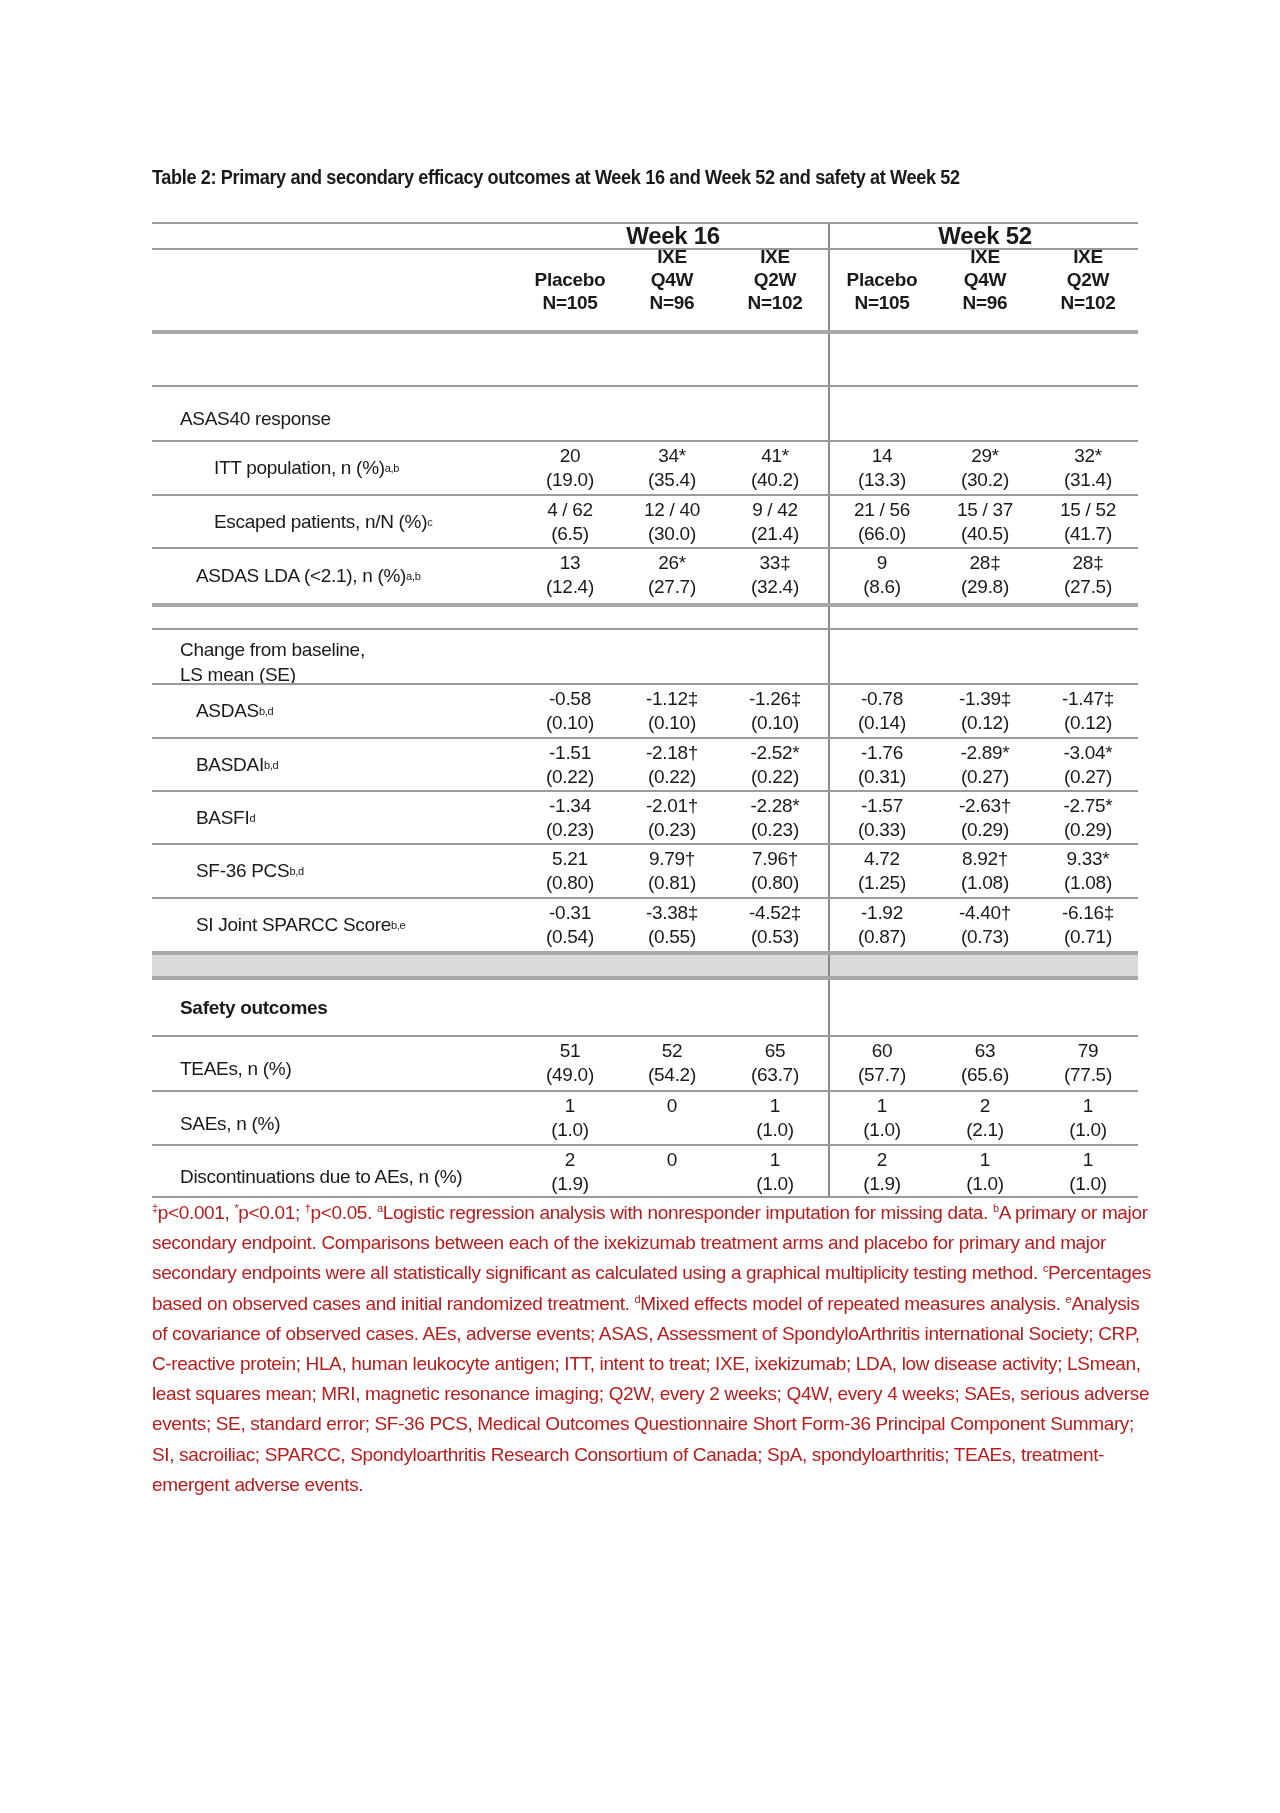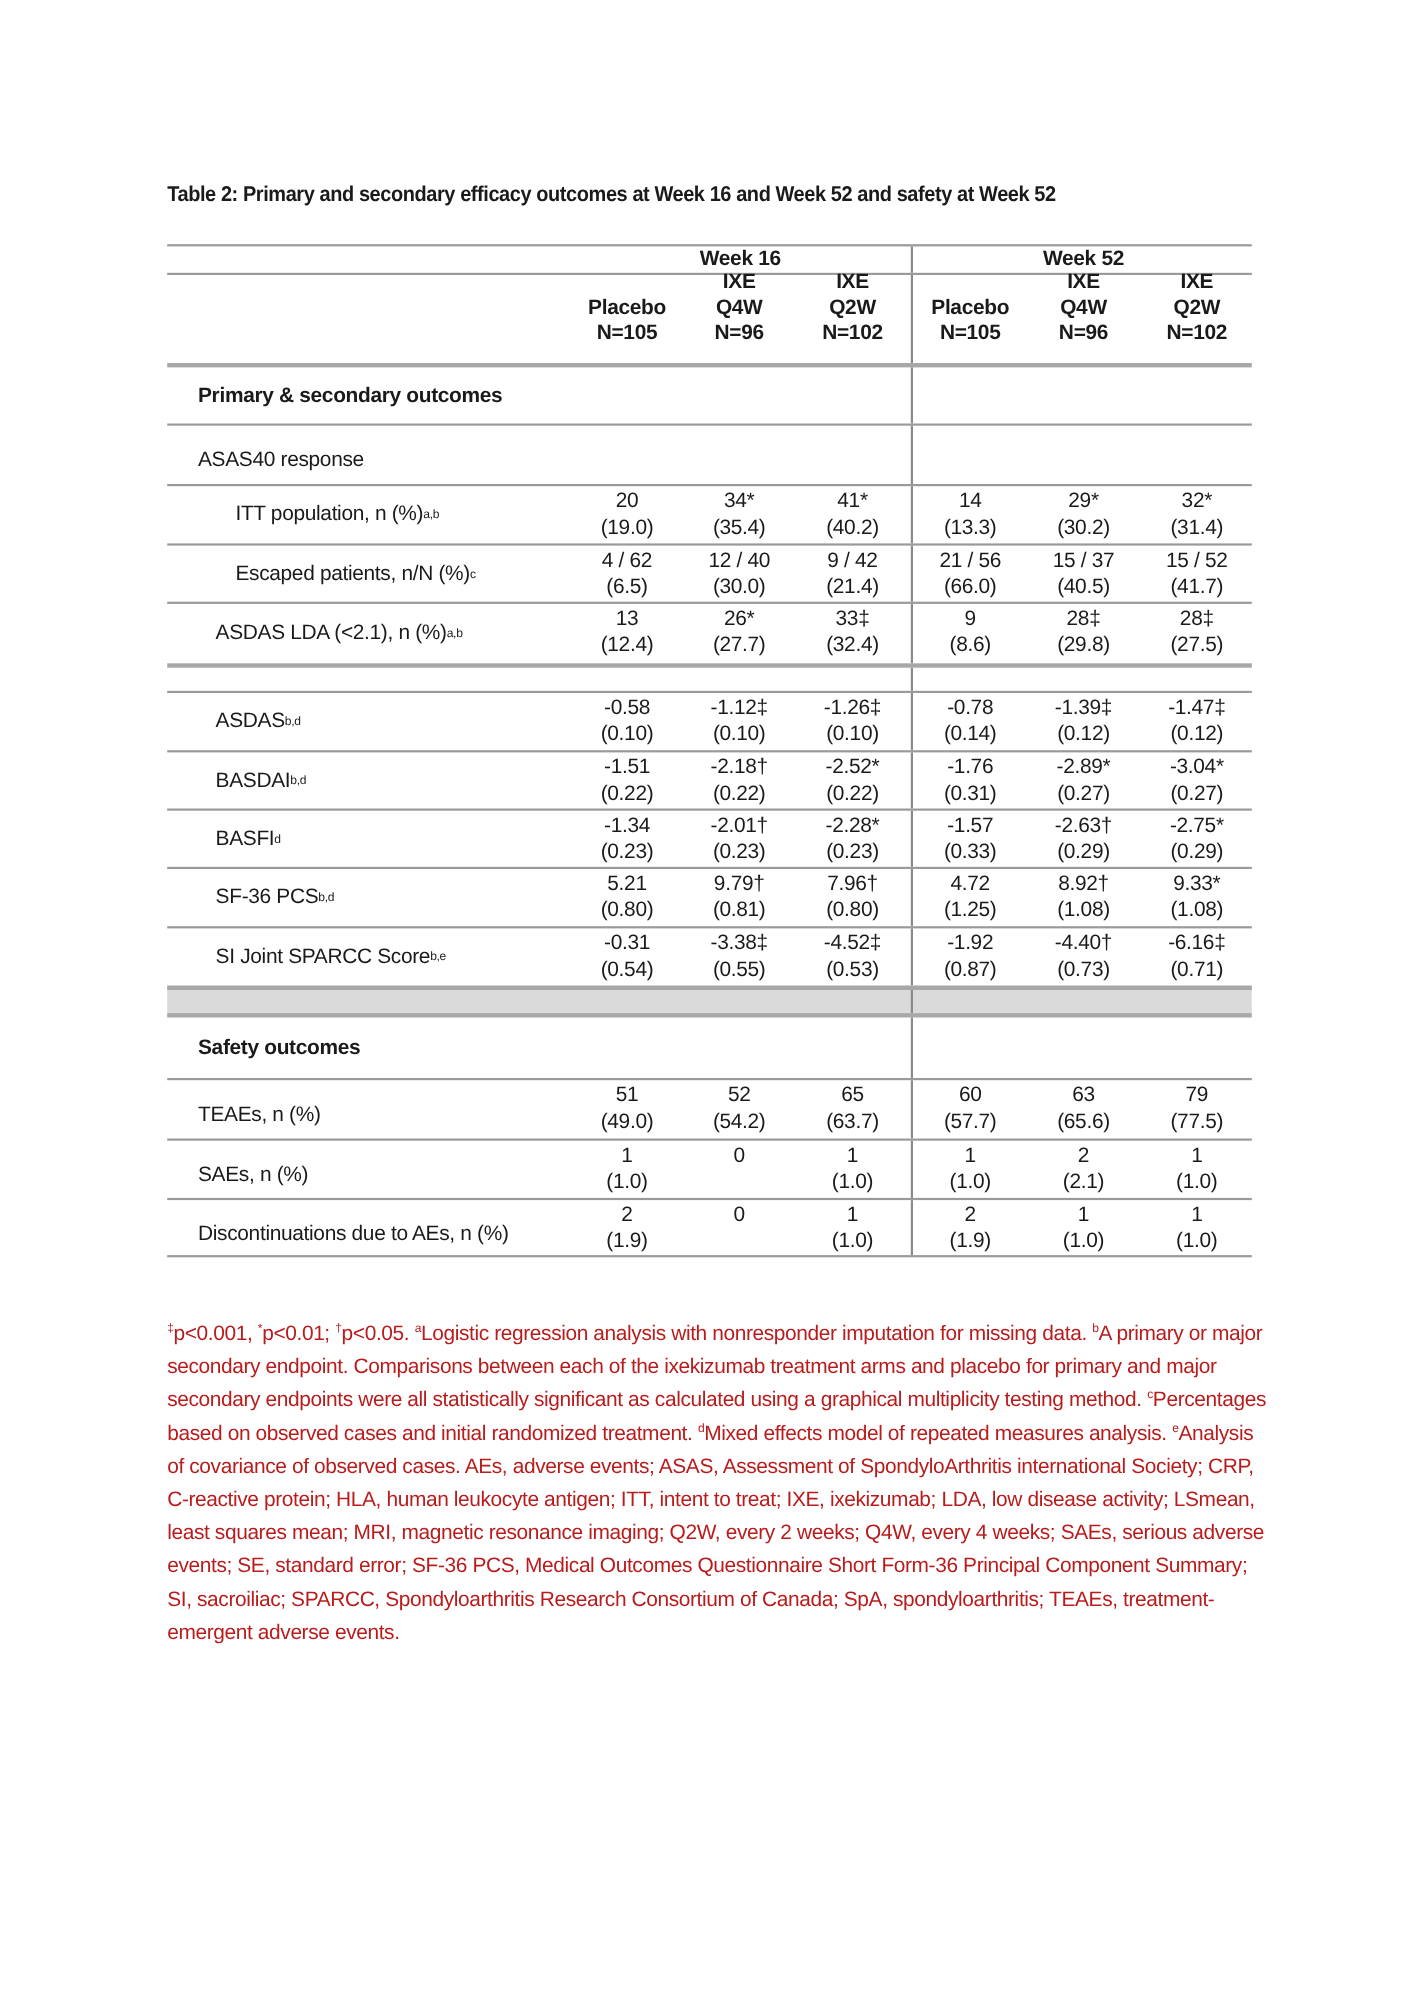--- a/index.html
+++ b/index.html
@@ -22,21 +22,21 @@
   .lbl.multi { line-height: 25px; }
   sup { font-size: 11px; vertical-align: 7px; line-height: 0; }
   .cell { position: absolute; top: 0; bottom: 0; width: 100px; margin-left: -50px;
           text-align: center; font-size: 19px; line-height: 24px; display: flex; flex-direction: column;
           justify-content: flex-start; padding-top: 2px; box-sizing: border-box; letter-spacing: -0.3px; }
   .cell .v { display: block; }
   .hdr { position: absolute; top: 0; bottom: 0; width: 100px; margin-left: -50px; text-align: center;
          font-size: 19px; font-weight: bold; line-height: 23px; display: flex; flex-direction: column;
          justify-content: flex-end; padding-bottom: 16px; box-sizing: border-box; letter-spacing: -0.3px; }
   .wk { position: absolute; top: 0; bottom: 0; display: flex; align-items: center; justify-content: center;
-        font-size: 19px; font-weight: bold; letter-spacing: -0.3px; }
+        font-size: 24px; font-weight: bold; letter-spacing: -0.3px; }
   .c1 { left: 418px; } .c2 { left: 520px; } .c3 { left: 623px; }
   .c4 { left: 730px; } .c5 { left: 833px; } .c6 { left: 936px; }
   .foot { position: absolute; left: 152px; top: 1198px; width: 1000px; font-size: 19px; line-height: 30.2px;
           letter-spacing: -0.35px; color: #b91c1c; }
   .foot sup { font-size: 11px; vertical-align: 7px; }
 </style>
 </head>
 <body>
 
 <div class="title">Table 2: Primary and secondary efficacy outcomes at Week 16 and Week 52 and safety at Week 52</div>
@@ -79,24 +79,20 @@
     <div class="hdr c6">
         <span>IXE</span>
         <span>Q2W</span>
         <span>N=102</span>
       </div>
   </div>
 
   <div id="body-rows">
       <div class="row thick" style="height: 55px;">
         <div class="vdiv"></div>
-        <div class="lbl bold">
-          <span>Primary &amp; secondary outcomes</span>
-          <sup></sup>
-        </div>
       </div>
       <div class="row " style="height: 55px;">
         <div class="vdiv"></div>
         <div class="lbl l1">
           <span>ASAS40 response</span>
           <sup></sup>
         </div>
       </div>
       <div class="row " style="height: 54px;">
         <div class="vdiv"></div>
@@ -191,20 +187,29 @@
           <span class="v">(27.5)</span>
         </div>
       </div>
       <div class="row thick" style="height: 25px;">
         <div class="vdiv"></div>
         <div class="lbl l1">
           <span></span>
           <sup></sup>
         </div>
       </div>
+      <div class="row " style="height: 55px;">
+        <div class="vdiv"></div>
+        <div class="lbl l1 multi">
+          <div>
+            <div>Change from baseline,</div>
+            <div>LS mean (SE)</div>
+          </div>
+        </div>
+      </div>
       <div class="row " style="height: 54px;">
         <div class="vdiv"></div>
         <div class="lbl l2">
           <span>ASDAS</span>
           <sup>b,d</sup>
         </div>
         <div class="cell c1">
           <span class="v">-0.58</span>
           <span class="v">(0.10)</span>
         </div>

